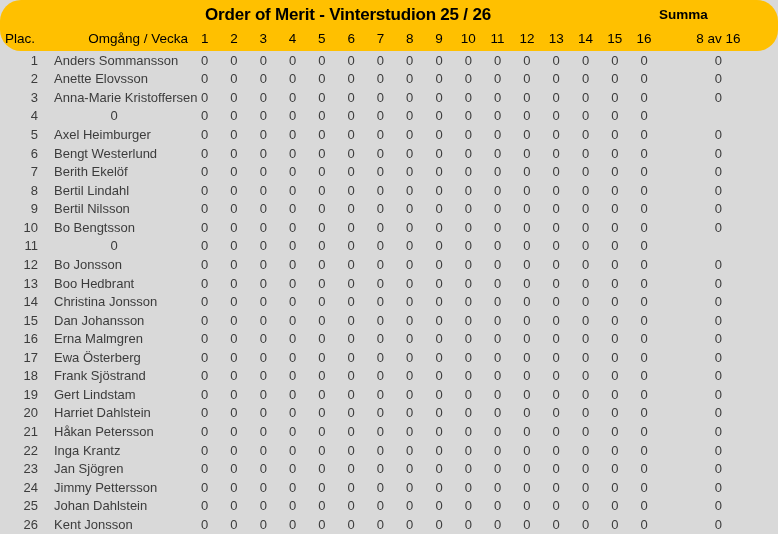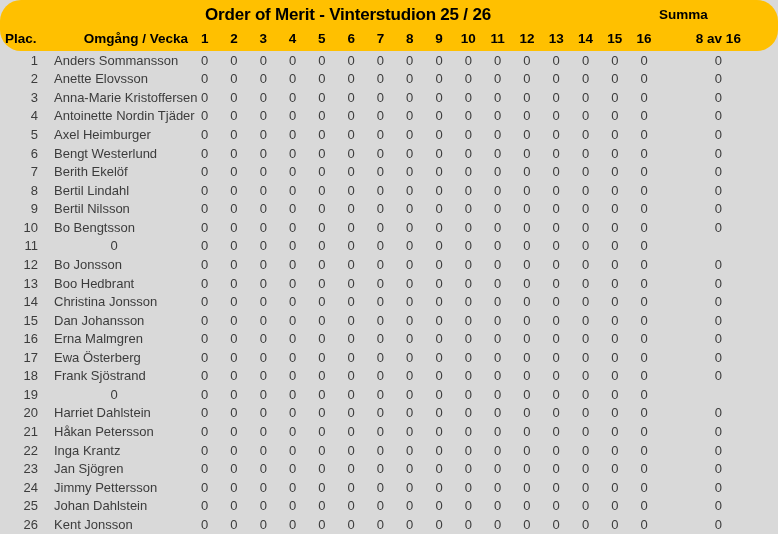--- a/index.html
+++ b/index.html
@@ -54,21 +54,21 @@
   
   .grid-row {
     display: grid;
     grid-template-columns: 38px 152px repeat(16, 29.3px) minmax(0, 1fr);
     align-items: center;
   }
   #col-header-row {
     height: 24px;
     line-height: 24px;
     font-size: 13.5px;
-    font-weight: 700;
+    font-weight: 400;
     color: var(--header-text);
   }
   .cell { display: block; white-space: nowrap; overflow: visible; }
   .rank-col   { text-align: right; }
   .name-col   { text-align: left; padding-left: 6px; margin-left: 10px; }
   .round-col  { text-align: center; }
   .summa-col  { text-align: center; }
   .plac-col   { text-align: left; padding-left: 5px; }
   .omgang-col { text-align: right; padding-right: 2px; }
   .contents   { display: contents; }
@@ -121,21 +121,20 @@
 
   <div class="row grid-row">
     <span class="cell rank-col">3</span>
     <span class="cell name-col">Anna-Marie Kristoffersen</span>
     <span class="contents"><span class="cell round-col">0</span><span class="cell round-col">0</span><span class="cell round-col">0</span><span class="cell round-col">0</span><span class="cell round-col">0</span><span class="cell round-col">0</span><span class="cell round-col">0</span><span class="cell round-col">0</span><span class="cell round-col">0</span><span class="cell round-col">0</span><span class="cell round-col">0</span><span class="cell round-col">0</span><span class="cell round-col">0</span><span class="cell round-col">0</span><span class="cell round-col">0</span><span class="cell round-col">0</span></span>
     <span class="cell summa-col">0</span>
   </div>
 
   <div class="row grid-row">
     <span class="cell rank-col">4</span>
-    <span class="cell name-col">Antoinette Nordin Tjäder</span>
     <span class="contents"><span class="cell round-col">0</span><span class="cell round-col">0</span><span class="cell round-col">0</span><span class="cell round-col">0</span><span class="cell round-col">0</span><span class="cell round-col">0</span><span class="cell round-col">0</span><span class="cell round-col">0</span><span class="cell round-col">0</span><span class="cell round-col">0</span><span class="cell round-col">0</span><span class="cell round-col">0</span><span class="cell round-col">0</span><span class="cell round-col">0</span><span class="cell round-col">0</span><span class="cell round-col">0</span></span>
     <span class="cell summa-col">0</span>
   </div>
 
   <div class="row grid-row">
     <span class="cell rank-col">5</span>
     <span class="cell name-col">Axel Heimburger</span>
     <span class="contents"><span class="cell round-col">0</span><span class="cell round-col">0</span><span class="cell round-col">0</span><span class="cell round-col">0</span><span class="cell round-col">0</span><span class="cell round-col">0</span><span class="cell round-col">0</span><span class="cell round-col">0</span><span class="cell round-col">0</span><span class="cell round-col">0</span><span class="cell round-col">0</span><span class="cell round-col">0</span><span class="cell round-col">0</span><span class="cell round-col">0</span><span class="cell round-col">0</span><span class="cell round-col">0</span></span>
     <span class="cell summa-col">0</span>
   </div>
@@ -225,20 +224,21 @@
 
   <div class="row grid-row">
     <span class="cell rank-col">18</span>
     <span class="cell name-col">Frank Sjöstrand</span>
     <span class="contents"><span class="cell round-col">0</span><span class="cell round-col">0</span><span class="cell round-col">0</span><span class="cell round-col">0</span><span class="cell round-col">0</span><span class="cell round-col">0</span><span class="cell round-col">0</span><span class="cell round-col">0</span><span class="cell round-col">0</span><span class="cell round-col">0</span><span class="cell round-col">0</span><span class="cell round-col">0</span><span class="cell round-col">0</span><span class="cell round-col">0</span><span class="cell round-col">0</span><span class="cell round-col">0</span></span>
     <span class="cell summa-col">0</span>
   </div>
 
   <div class="row grid-row">
     <span class="cell rank-col">19</span>
+    <span class="cell name-col">Gert Lindstam</span>
     <span class="contents"><span class="cell round-col">0</span><span class="cell round-col">0</span><span class="cell round-col">0</span><span class="cell round-col">0</span><span class="cell round-col">0</span><span class="cell round-col">0</span><span class="cell round-col">0</span><span class="cell round-col">0</span><span class="cell round-col">0</span><span class="cell round-col">0</span><span class="cell round-col">0</span><span class="cell round-col">0</span><span class="cell round-col">0</span><span class="cell round-col">0</span><span class="cell round-col">0</span><span class="cell round-col">0</span></span>
     <span class="cell summa-col">0</span>
   </div>
 
   <div class="row grid-row">
     <span class="cell rank-col">20</span>
     <span class="cell name-col">Harriet Dahlstein</span>
     <span class="contents"><span class="cell round-col">0</span><span class="cell round-col">0</span><span class="cell round-col">0</span><span class="cell round-col">0</span><span class="cell round-col">0</span><span class="cell round-col">0</span><span class="cell round-col">0</span><span class="cell round-col">0</span><span class="cell round-col">0</span><span class="cell round-col">0</span><span class="cell round-col">0</span><span class="cell round-col">0</span><span class="cell round-col">0</span><span class="cell round-col">0</span><span class="cell round-col">0</span><span class="cell round-col">0</span></span>
     <span class="cell summa-col">0</span>
   </div>

